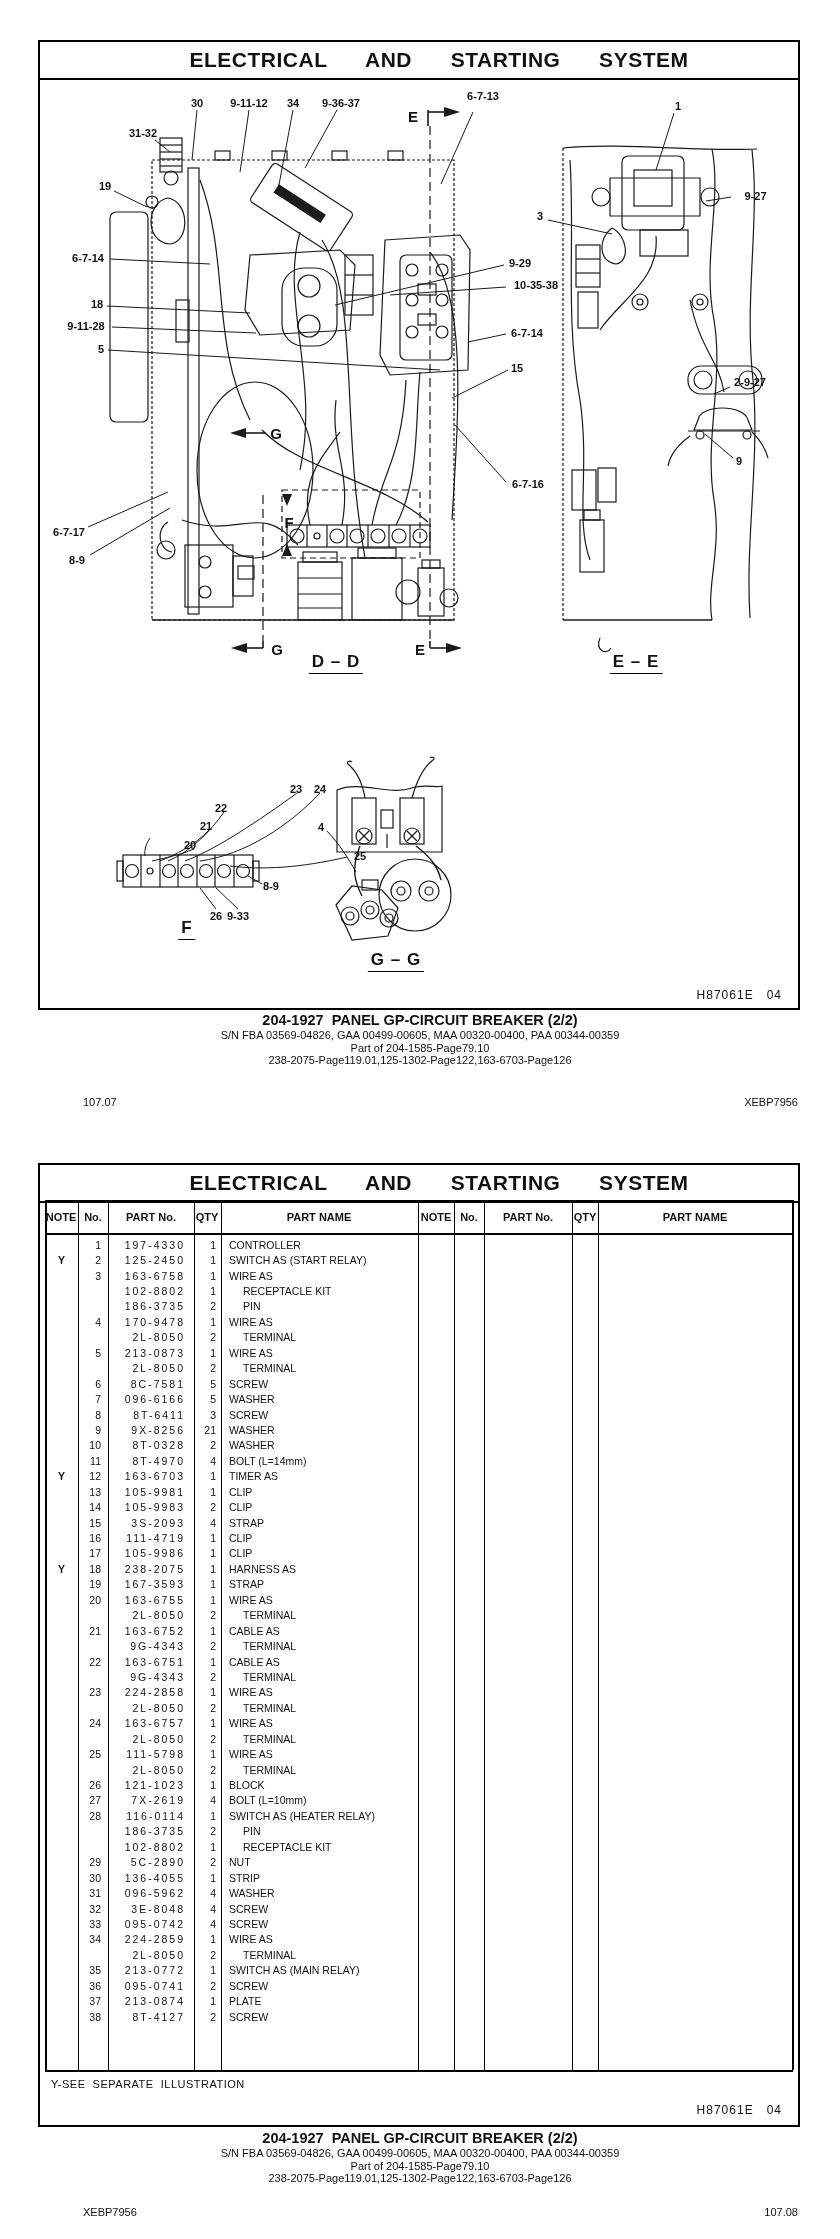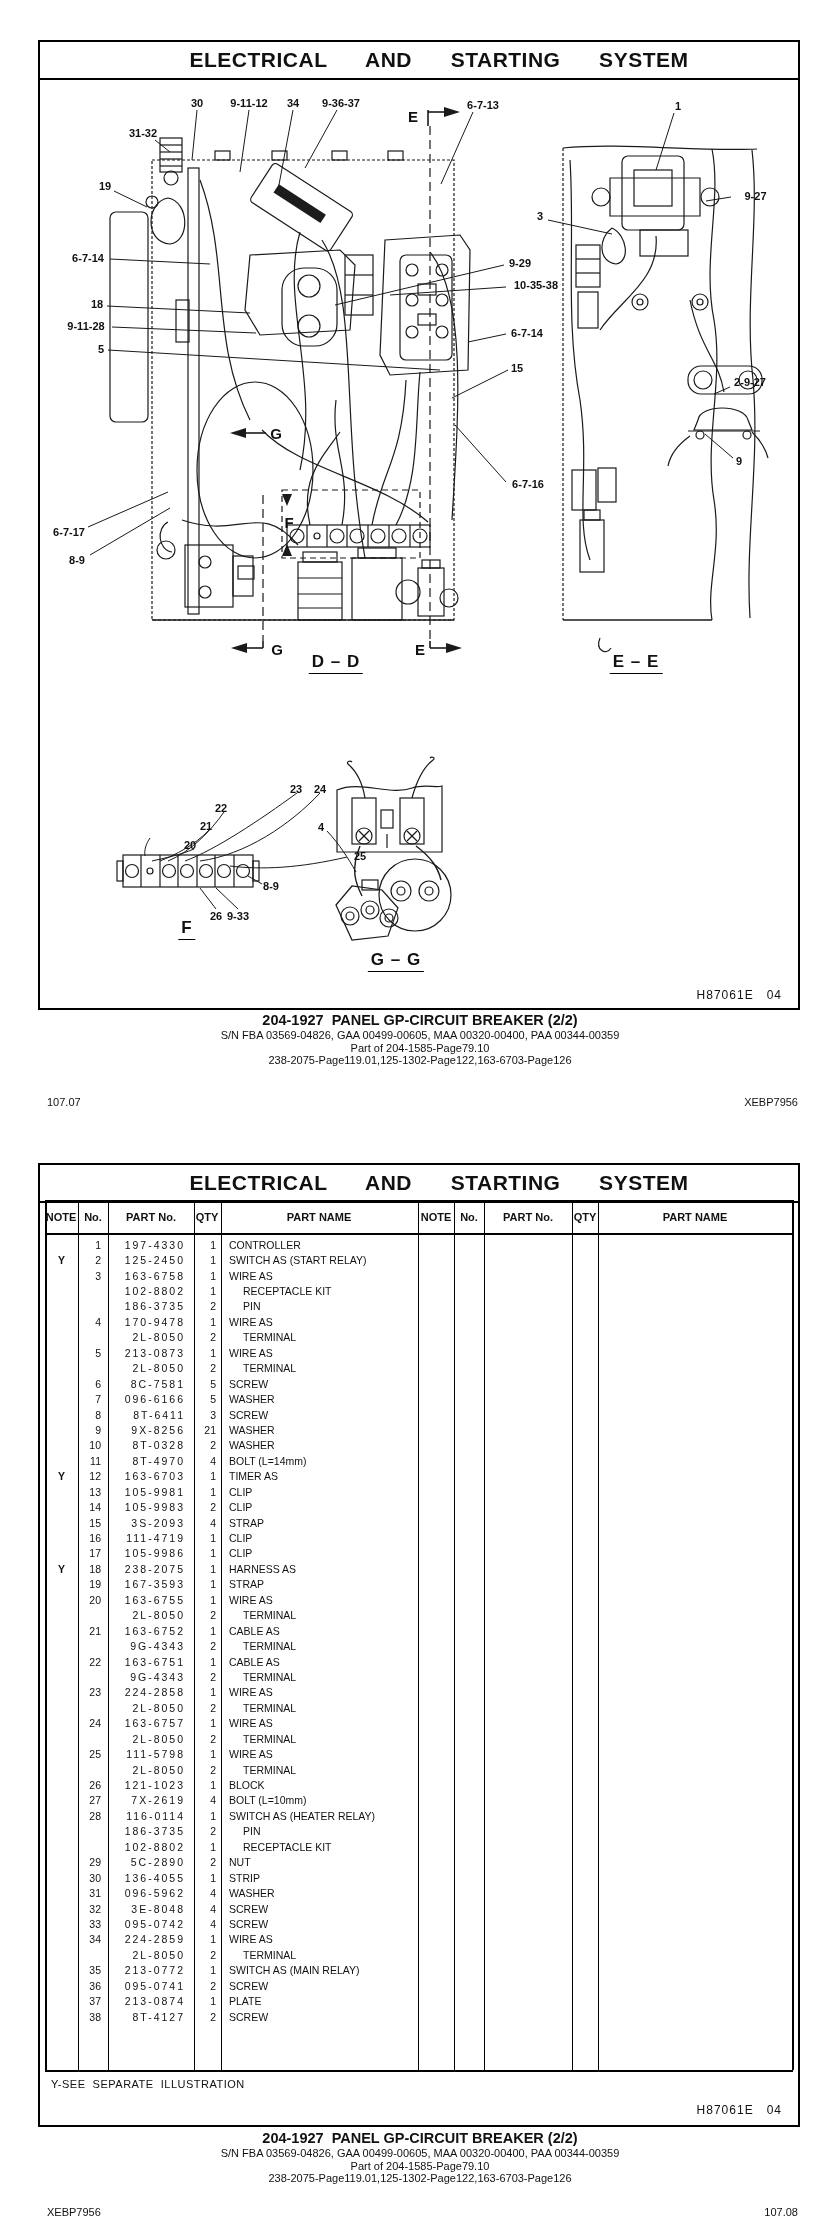--- a/index.html
+++ b/index.html
@@ -15,21 +15,21 @@
   .callout{position:absolute;transform:translate(-50%,-50%);font-size:11px;font-weight:bold;
            white-space:nowrap;z-index:5;background:transparent;}
   .cutletter{position:absolute;transform:translate(-50%,-50%);font-size:15px;font-weight:bold;z-index:5;}
   .seclabel{position:absolute;transform:translate(-50%,0);font-size:17px;font-weight:bold;
             letter-spacing:1px;border-bottom:1.6px solid #000;padding:0 3px 1px 3px;
             white-space:pre;z-index:5;}
   .doccode{position:absolute;font-size:12px;letter-spacing:1px;white-space:pre;}
   .fline{position:absolute;width:840px;left:0;text-align:center;white-space:pre;}
   .f1{font-weight:bold;font-size:14.5px;}
   .f2{font-size:11px;}
-  .pnum{position:absolute;font-size:11px;}
+  .pnum{position:absolute;font-size:11px;margin-left:36px;}
   
   .vline{position:absolute;background:#000;width:1.2px;z-index:2;}
   .hline{position:absolute;background:#000;height:1.6px;z-index:2;}
   .th{position:absolute;transform:translate(-50%,-50%);font-size:11px;font-weight:bold;white-space:nowrap;z-index:3;}
   #tbody{position:absolute;left:45px;top:1237px;width:748px;z-index:3;}
   .row{display:grid;grid-template-columns:33px 30px 86px 27px 197px 1fr;height:15.45px;
        align-items:center;font-size:10.5px;}
   .c-note{text-align:center;font-weight:bold;}
   .c-no{text-align:right;padding-right:7px;}
   .c-part{text-align:right;padding-right:9px;letter-spacing:2px;white-space:nowrap;}
@@ -778,21 +778,21 @@
 <div class="fline f2" style="top:2172px;">238-2075-Page119.01,125-1302-Page122,163-6703-Page126</div>
 <div class="pnum" style="left:47px;top:2206px;">XEBP7956</div>
 <div class="pnum" style="right:42px;top:2206px;">107.08</div>
 
 <div id="callouts">
     <div class="callout" style="left: 143px; top: 133px;">31-32</div>
     <div class="callout" style="left: 197px; top: 103px;">30</div>
     <div class="callout" style="left: 249px; top: 103px;">9-11-12</div>
     <div class="callout" style="left: 293px; top: 103px;">34</div>
     <div class="callout" style="left: 341px; top: 103px;">9-36-37</div>
-    <div class="callout" style="left: 483px; top: 105px; text-align: right;">6-7-13</div>
+    <div class="callout" style="left: 483px; top: 96px; text-align: right;">6-7-13</div>
     <div class="callout" style="left: 678px; top: 106px;">1</div>
     <div class="callout" style="left: 105px; top: 186px;">19</div>
     <div class="callout" style="left: 747px; top: 196px; padding-left: 17px;">9-27</div>
     <div class="callout" style="left: 540px; top: 216px;">3</div>
     <div class="callout" style="left: 88px; top: 258px;">6-7-14</div>
     <div class="callout" style="left: 97px; top: 304px;">18</div>
     <div class="callout" style="left: 86px; top: 326px;">9-11-28</div>
     <div class="callout" style="left: 101px; top: 349px;">5</div>
     <div class="callout" style="left: 520px; top: 263px;">9-29</div>
     <div class="callout" style="left: 536px; top: 285px;">10-35-38</div>

